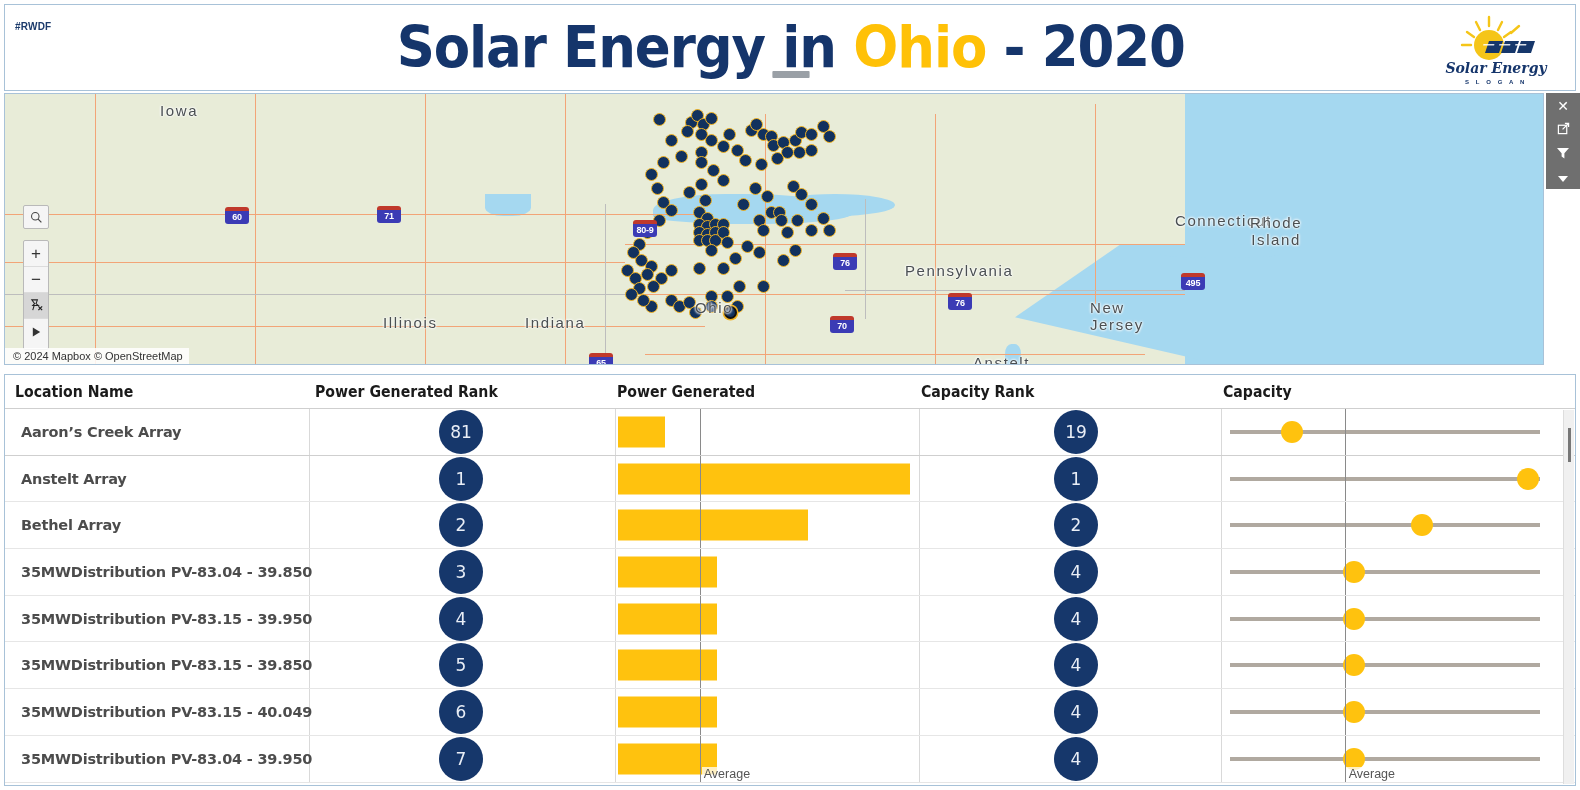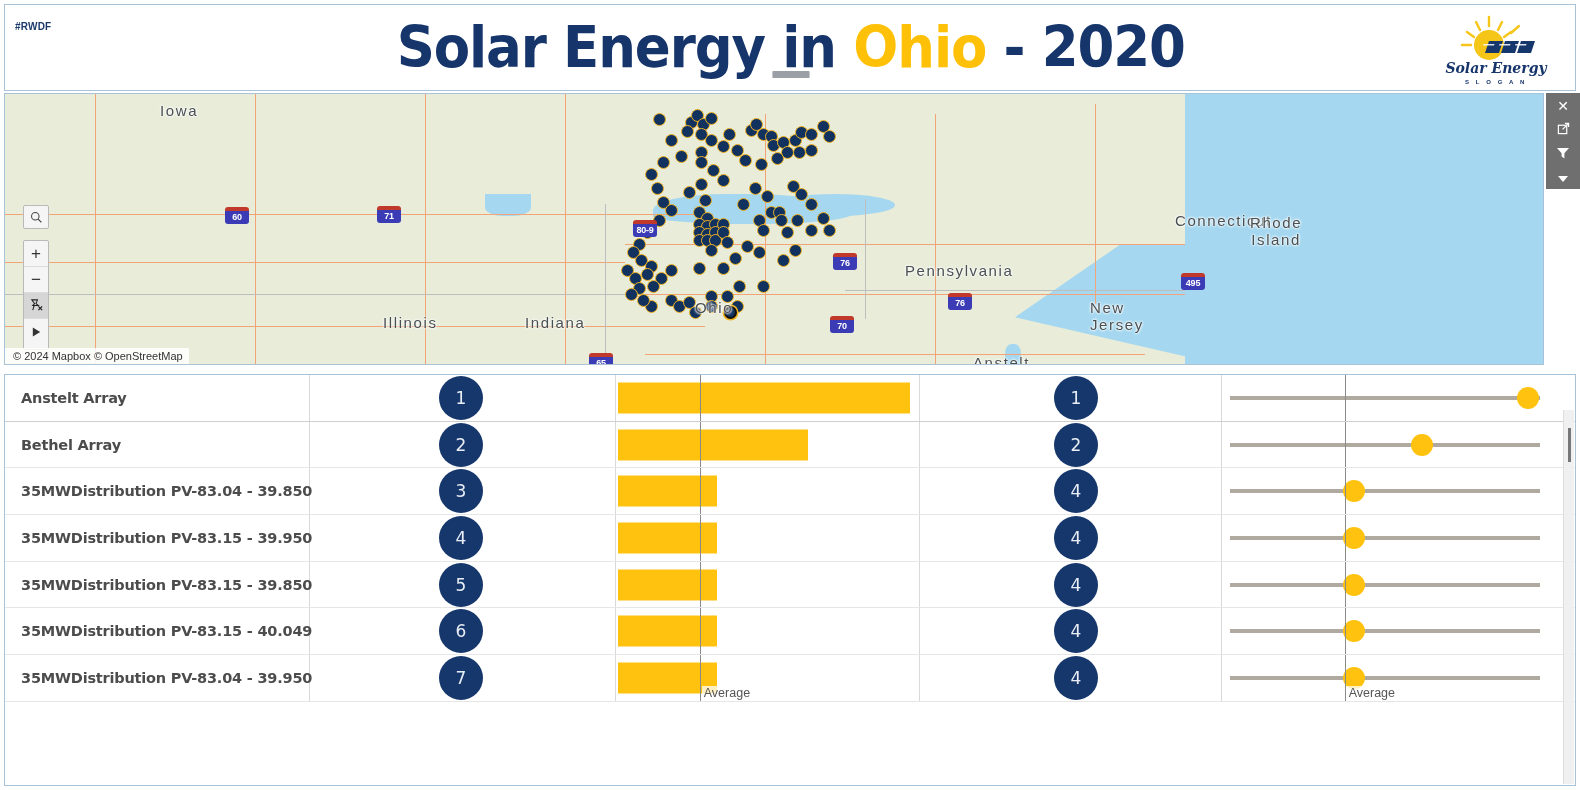--- a/index.html
+++ b/index.html
@@ -408,21 +408,42 @@
       </svg>
     </div>
     <div>
       <svg width="12" height="8" viewBox="0 0 12 8">
         <polygon points="1,1 11,1 6,7" fill="#fff"></polygon>
       </svg>
     </div>
   </div>
 
   <div class="table">
+    <div class="thead" id="thead">
+        <div class="th" style="left: 10px;">Location Name</div>
+        <div class="th" style="left: 310px;">Power Generated Rank</div>
+        <div class="th" style="left: 612px;">Power Generated</div>
+        <div class="th" style="left: 916px;">Capacity Rank</div>
+        <div class="th" style="left: 1218px;">Capacity</div>
+      </div>
     <div class="rows" id="rows">
+        <div class="row">
+          <div class="vdiv" style="left: 304px;"></div>
+          <div class="vdiv" style="left: 610px;"></div>
+          <div class="vdiv" style="left: 914px;"></div>
+          <div class="vdiv" style="left: 1216px;"></div>
+          <div class="cell-name">Aaron’s Creek Array</div>
+          <div class="bubble" style="left: 456px;">81</div>
+          <div class="bar" style="left: 613px; width: 46.72px;"></div>
+          <div class="ref" style="left: 694.76px;"></div>
+          <div class="bubble" style="left: 1071px;">19</div>
+          <div class="lolli-line" style="left: 1225px; width: 310px;"></div>
+          <div class="lolli-dot" style="left: 1287px;"></div>
+          <div class="ref" style="left: 1339.7px;"></div>
+        </div>
         <div class="row">
           <div class="vdiv" style="left: 304px;"></div>
           <div class="vdiv" style="left: 610px;"></div>
           <div class="vdiv" style="left: 914px;"></div>
           <div class="vdiv" style="left: 1216px;"></div>
           <div class="cell-name">Anstelt Array</div>
           <div class="bubble" style="left: 456px;">1</div>
           <div class="bar" style="left: 613px; width: 292px;"></div>
           <div class="ref" style="left: 694.76px;"></div>
           <div class="bubble" style="left: 1071px;">1</div>

